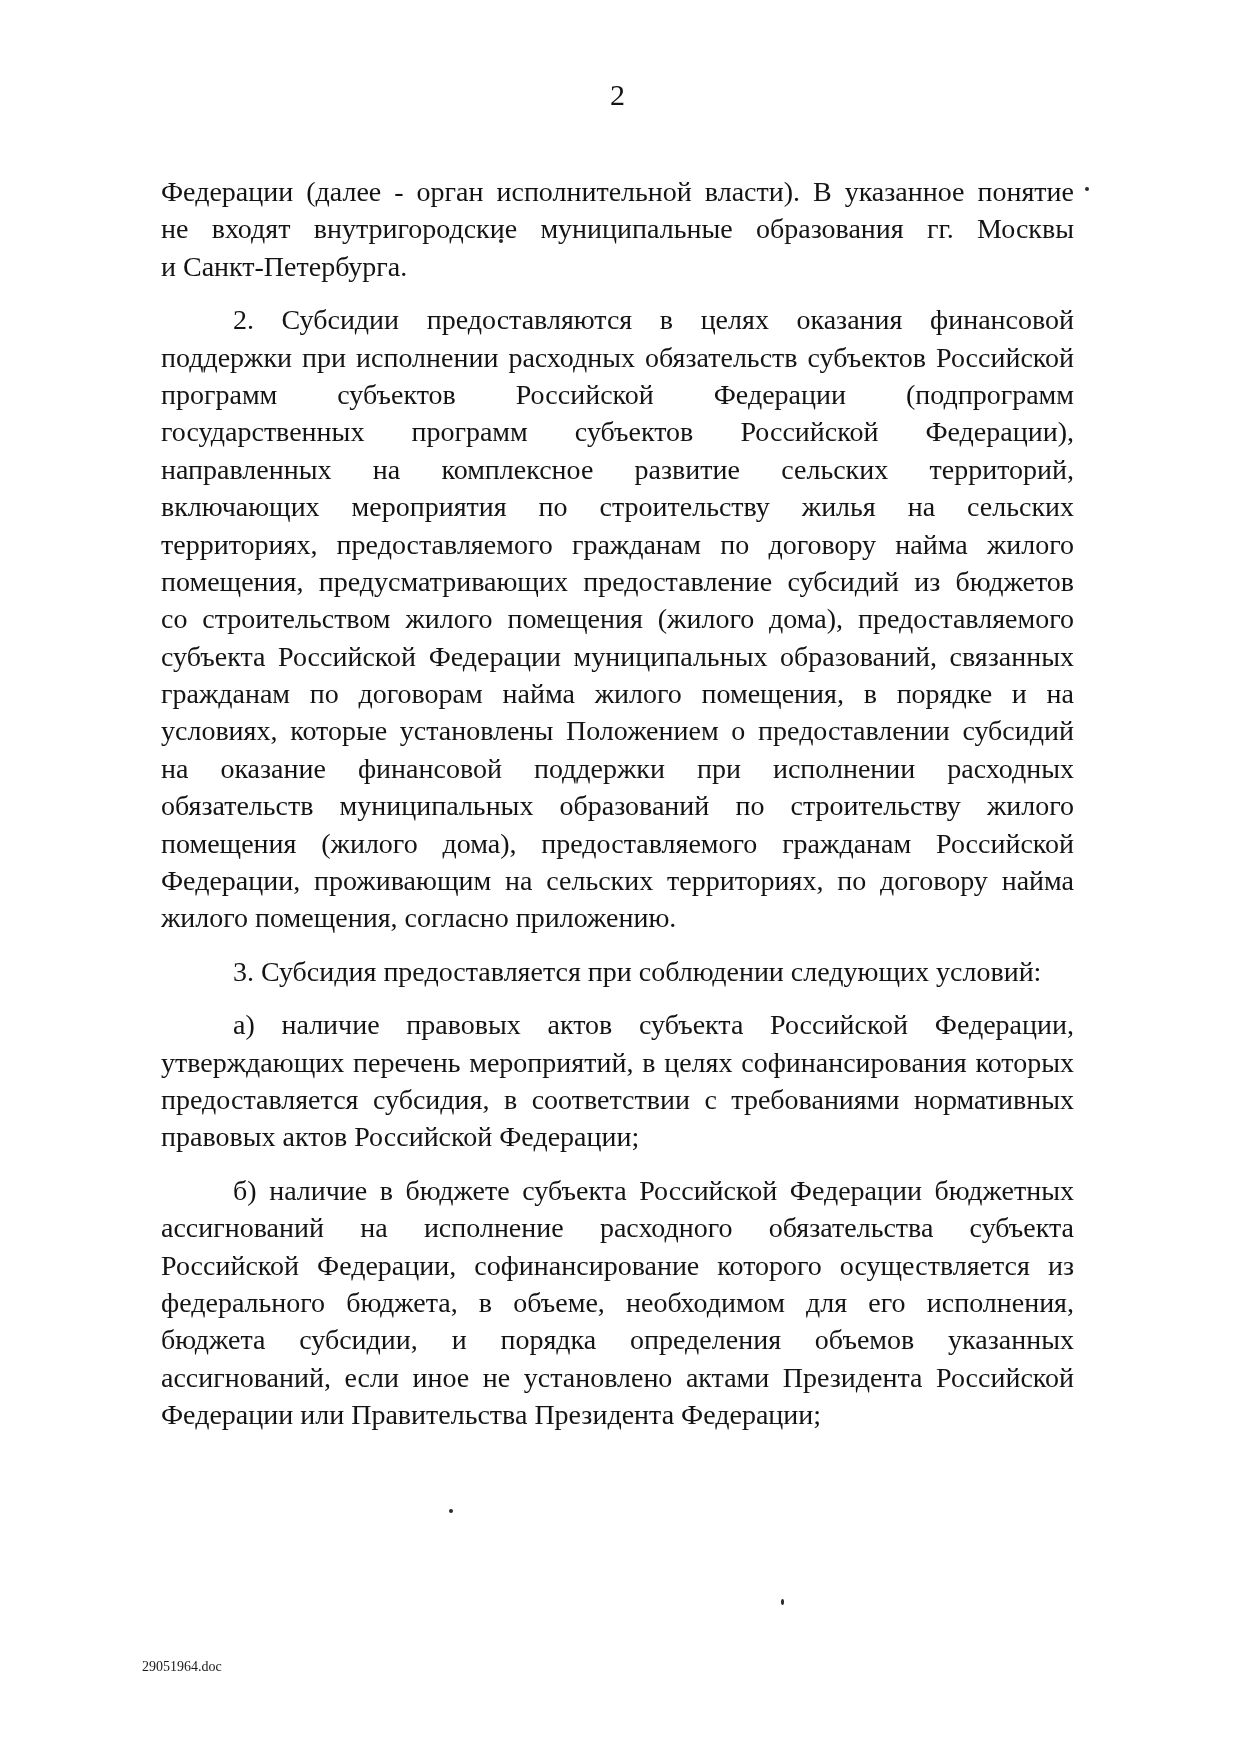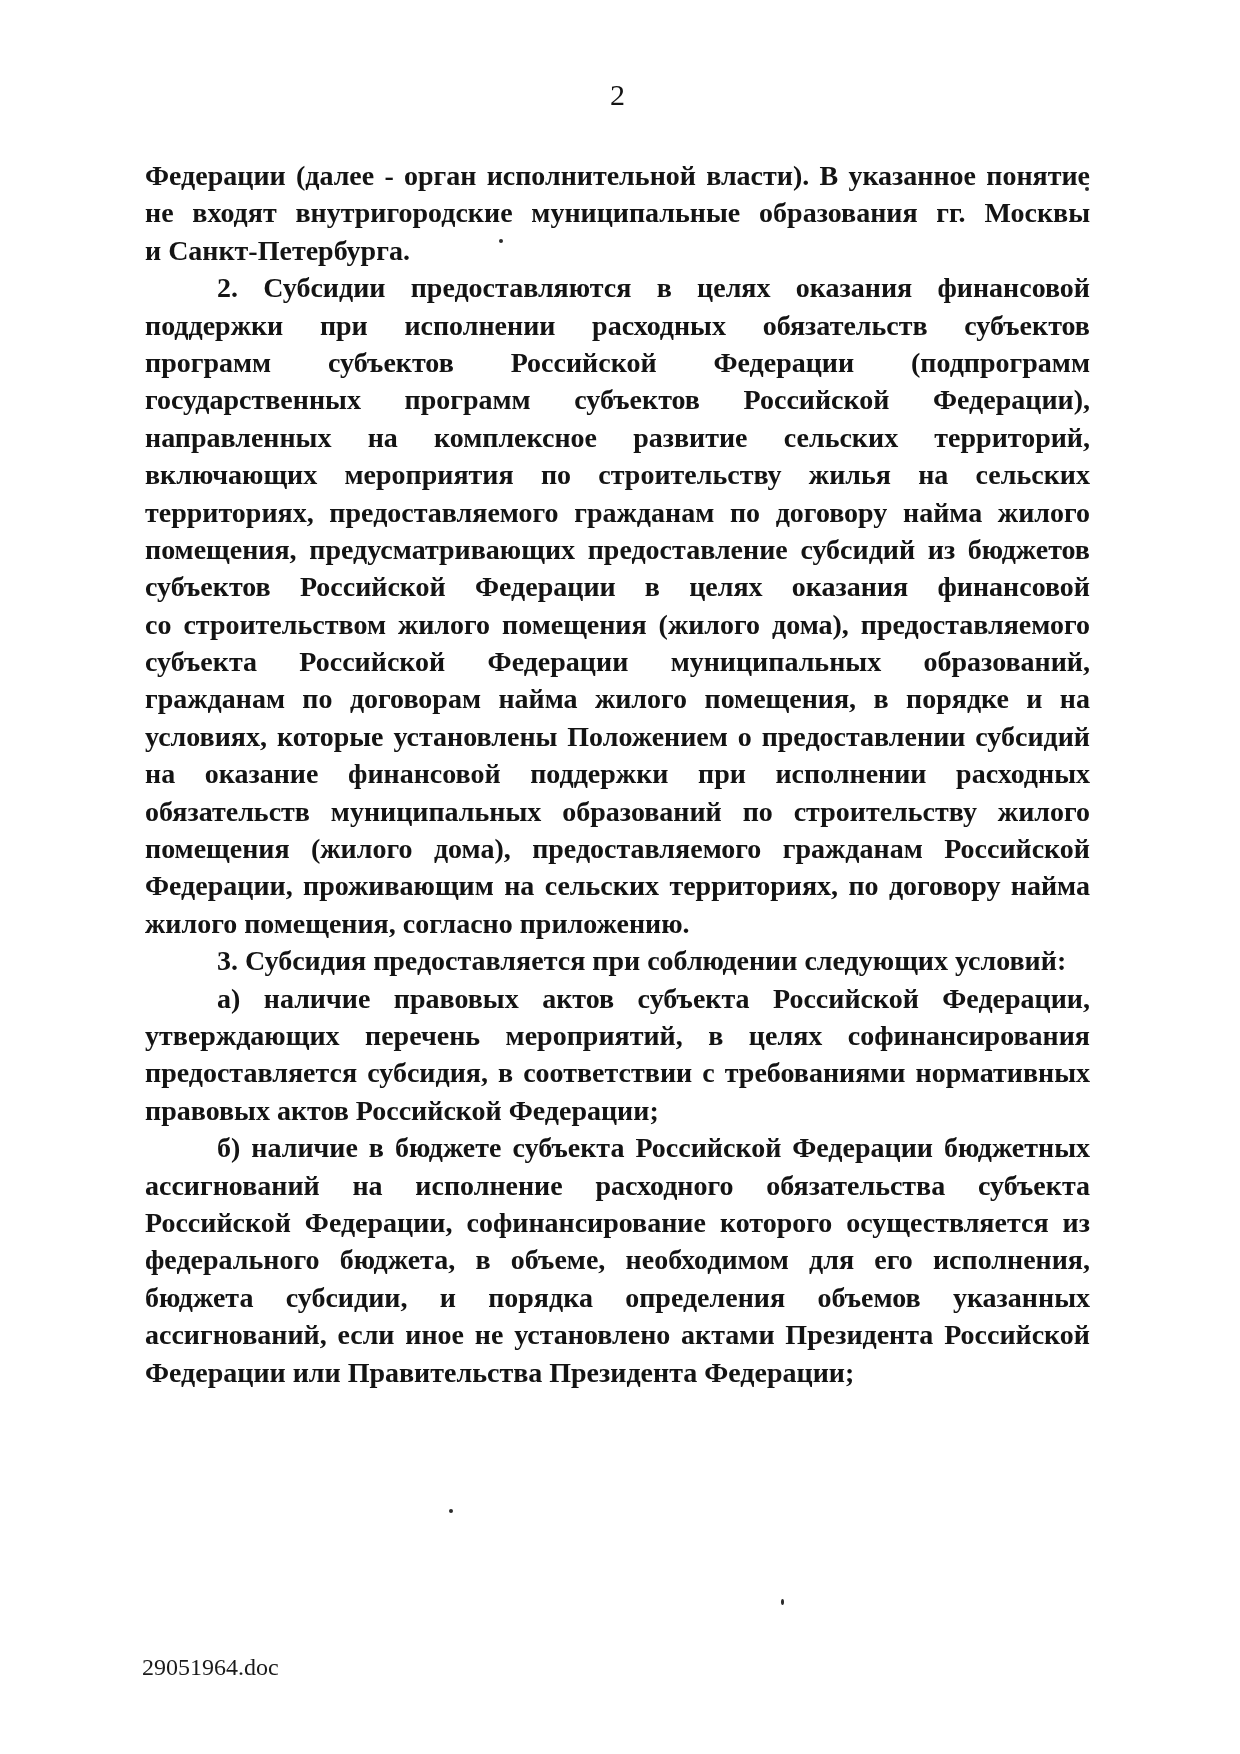--- a/index.html
+++ b/index.html
@@ -24,21 +24,21 @@
     text-align: center;
     font-size: 30px;
     line-height: 30px;
   }
   .doc-body {
     position: absolute;
     top: 157px;
     left: 145px;
     width: 945px;
   }
-  .paragraph { margin: 0; font-weight: bold; }
+  .paragraph { margin: 16px; }
   .line {
     height: 37.4px;
     line-height: 37.4px;
     font-size: 28px;
     overflow: hidden;
     white-space: normal;
   }
   
   .line.j {
     text-align: justify;
@@ -49,21 +49,21 @@
     display: inline-block;
     width: 100%;
     height: 0;
     vertical-align: top;
   }
   .line.first { text-indent: 72px; }
   .footer-filename {
     position: absolute;
     left: 142px;
     top: 1656px;
-    font-size: 24px;
+    font-size: 14px;
     line-height: 22px;
     color: #1a1a1a;
   }
   .scan-dot {
     position: absolute;
     background: #2b2b2b;
     border-radius: 50%;
   }
 </style>
 </head>
@@ -80,21 +80,20 @@
       </div>
       <div class="paragraph">
         <div class="line j first">2. Субсидии предоставляются в целях оказания финансовой</div>
         <div class="line j">поддержки при исполнении расходных обязательств субъектов Российской</div>
         <div class="line j">программ субъектов Российской Федерации (подпрограмм</div>
         <div class="line j">государственных программ субъектов Российской Федерации),</div>
         <div class="line j">направленных на комплексное развитие сельских территорий,</div>
         <div class="line j">включающих мероприятия по строительству жилья на сельских</div>
         <div class="line j">территориях, предоставляемого гражданам по договору найма жилого</div>
         <div class="line j">помещения, предусматривающих предоставление субсидий из бюджетов</div>
-        <div class="line j">субъектов Российской Федерации в целях оказания финансовой поддержки</div>
         <div class="line j">со строительством жилого помещения (жилого дома), предоставляемого</div>
         <div class="line j">субъекта Российской Федерации муниципальных образований, связанных</div>
         <div class="line j">гражданам по договорам найма жилого помещения, в порядке и на</div>
         <div class="line j">условиях, которые установлены Положением о предоставлении субсидий</div>
         <div class="line j">на оказание финансовой поддержки при исполнении расходных</div>
         <div class="line j">обязательств муниципальных образований по строительству жилого</div>
         <div class="line j">помещения (жилого дома), предоставляемого гражданам Российской</div>
         <div class="line j">Федерации, проживающим на сельских территориях, по договору найма</div>
         <div class="line">жилого помещения, согласно приложению.</div>
       </div>

